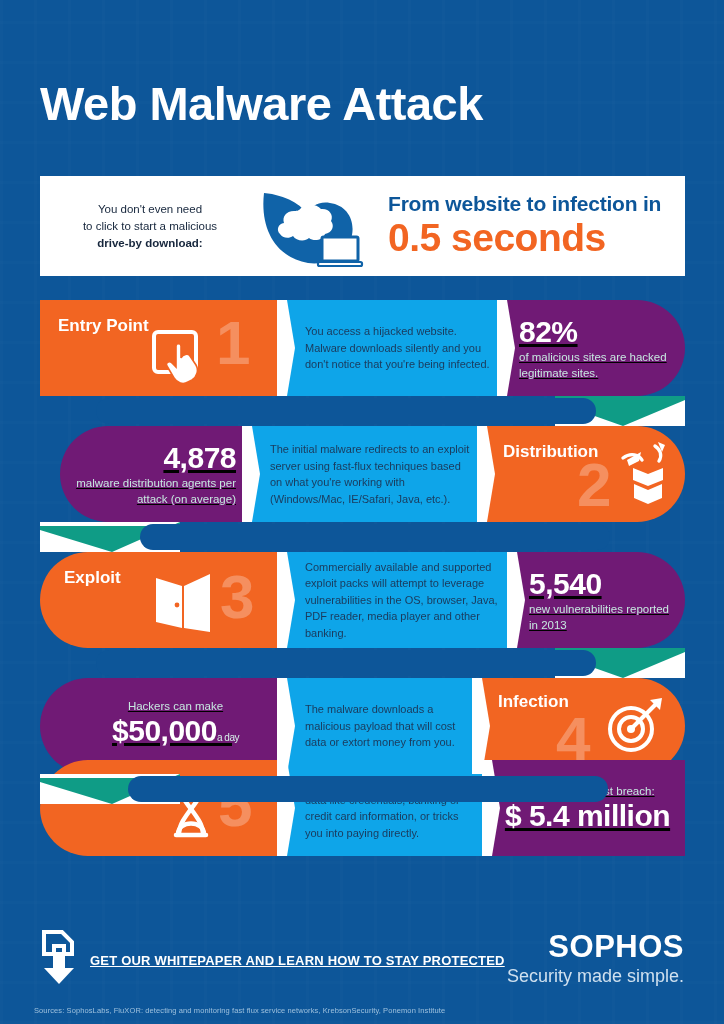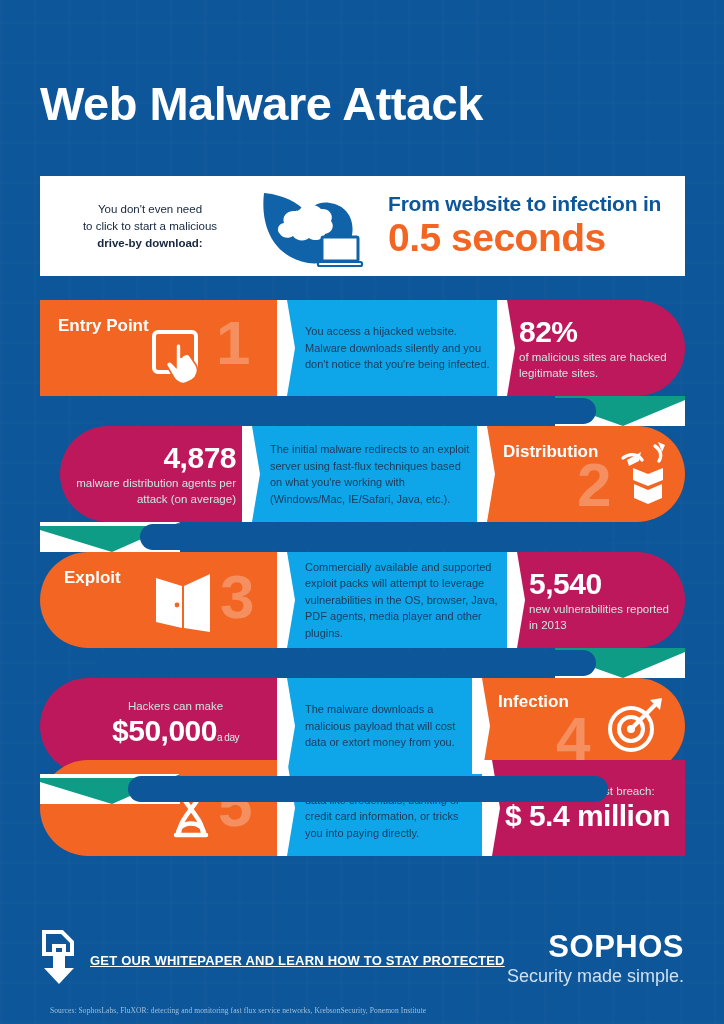--- a/index.html
+++ b/index.html
@@ -89,21 +89,21 @@
   .stage {
     position: absolute;
     height: 96px;
     display: flex;
     align-items: stretch;
     justify-content: flex-end;
   }
   .seg { position: relative; display: flex; align-items: center; }
   .seg-label { background: #f26522; }
   .seg-desc  { background: #0ea5e9; }
-  .seg-stat  { background: #be185d; }
+  .seg-stat  { background: #701a75; text-decoration: underline; }
 
   .round-l { border-top-left-radius: 48px; border-bottom-left-radius: 48px; }
   .round-r { border-top-right-radius: 48px; border-bottom-right-radius: 48px; }
 
   .stage-title {
     color: #ffffff;
     font-size: 17px;
     font-weight: bold;
     position: absolute;
     white-space: nowrap;
@@ -185,25 +185,24 @@
     letter-spacing: .5px;
     line-height: 34px;
   }
   .logo .tag {
     color: #cfe0ef;
     font-size: 18px;
     line-height: 24px;
   }
   .sources {
     position: absolute;
-    left: 50px; top: 1006px;
+    left: 34px; top: 1006px;
     color: #9dc0dd;
     font-size: 7.5px;
     letter-spacing: .1px;
-    font-family: Liberation Serif, serif;
   }
 </style>
 </head>
 <body>
 
 <div class="page">
   <div class="bg-pattern"></div>
 
   <div class="header">
     <h1>
@@ -327,21 +326,21 @@
         </svg>
       </div>
       <div class="stage-num" style="left:180px; top:14px;">3</div>
     </div>
     <div class="notch" style="left:237px;">
       <svg width="18" height="96" viewBox="0 0 18 96" preserveAspectRatio="none">
           <path d="M0 0 H10 L18 48 L10 96 H0 Z" fill="#ffffff"></path>
         </svg>
     </div>
     <div class="seg seg-desc" style="width:230px;">
-      <div class="desc-text">Commercially available and supported exploit packs will attempt to leverage vulnerabilities in the OS, browser, Java, PDF agents, media player and other plugins.</div>
+      <div class="desc-text">Commercially available and supported exploit packs will attempt to leverage vulnerabilities in the OS, browser, Java, PDF reader, media player and other banking.</div>
     </div>
     <div class="notch" style="left:467px;">
       <svg width="18" height="96" viewBox="0 0 18 96" preserveAspectRatio="none">
           <path d="M0 0 H10 L18 48 L10 96 H0 Z" fill="#ffffff"></path>
         </svg>
     </div>
     <div class="seg seg-stat round-r" style="width:170px;">
       <div class="stat-box">
         <div class="stat-big">5,540</div>
         <div class="stat-small">new vulnerabilities reported in 2013</div>

